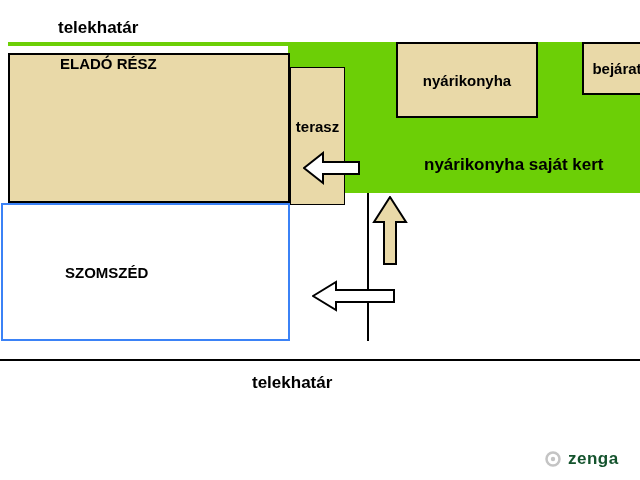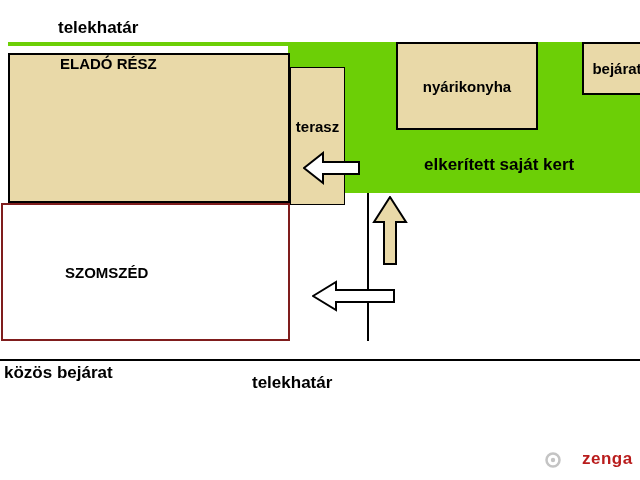--- a/index.html
+++ b/index.html
@@ -33,53 +33,53 @@
     background:#e9d9a8;
     border:2px solid #000;
     box-sizing:border-box;
   }
   .for-sale-box{left:8px;top:53px;width:282px;height:150px;
     display:flex;align-items:flex-start;}
   .for-sale-box .txt{padding-left:50px;font-size:15px;font-weight:bold;}
   .terrace-box{left:290px;top:67px;width:55px;height:138px;border-width:1px;
     text-align:center;}
   .terrace-box .txt{display:inline-block;margin-top:50px;font-size:15px;font-weight:bold;}
-  .kitchen-box{left:396px;top:42px;width:142px;height:88px;
+  .kitchen-box{left:396px;top:42px;width:142px;height:76px;
     display:flex;align-items:center;justify-content:center;}
   .kitchen-box .txt{font-size:15px;font-weight:bold;}
   .storage-box{left:582px;top:42px;width:70px;height:53px;
     display:flex;align-items:center;justify-content:center;}
   .storage-box .txt{font-size:15px;font-weight:bold;}
   
   .neighbor-box{
     position:absolute;
     left:1px;top:203px;width:289px;height:138px;
-    background:#ffffff;border:2px solid #7f1d1d;box-sizing:border-box;
+    background:#ffffff;border:2px solid #3b82f6;box-sizing:border-box;
     display:flex;align-items:center;
   }
   .neighbor-box .txt{padding-left:62px;font-size:15px;font-weight:bold;}
   
   .corridor-line{left:367px;top:193px;width:2px;height:148px;background:#000;}
   .bottom-line{left:0px;top:359px;width:640px;height:2px;background:#000;}
   
   .top-boundary-label{left:58px;top:18px;}
   .garden-label{left:424px;top:155px;}
   .common-entrance-label{left:4px;top:363px;}
   .bottom-boundary-label{left:252px;top:373px;}
   
   .arrow{position:absolute;}
   .arrow-left-1{left:303px;top:151px;}
   .arrow-up-1{left:372px;top:196px;}
   .arrow-left-2{left:312px;top:280px;}
   
   .watermark{
     position:absolute;
     left:544px;top:449px;
-    display:flex;align-items:flex-end;gap:20px;
-    color:#b91c1c;
+    display:flex;align-items:center;gap:6px;
+    color:#14532d;
     font-size:17px;font-weight:600;letter-spacing:0.5px;
   }
 </style>
 </head>
 <body>
 
 <div id="canvas">
 
   <div class="abs garden-strip"></div>
   <div class="abs garden-block"></div>
@@ -108,22 +108,21 @@
     <polygon points="1,17 20,2 20,11 56,11 56,23 20,23 20,32" fill="#ffffff" stroke="#000000" stroke-width="2"></polygon>
   </svg>
   <svg class="arrow arrow-up-1" width="36" height="70" viewBox="0 0 36 70">
     <polygon points="18,1 34,26 24,26 24,68 12,68 12,26 2,26" fill="#e9d9a8" stroke="#000000" stroke-width="2"></polygon>
   </svg>
   <svg class="arrow arrow-left-2" width="84" height="32" viewBox="0 0 84 32">
     <polygon points="1,16 24,2 24,10 82,10 82,22 24,22 24,30" fill="#ffffff" stroke="#000000" stroke-width="2"></polygon>
   </svg>
 
   <div class="lbl top-boundary-label">telekhatár</div>
-  <div class="lbl garden-label">elkerített saját kert</div>
-  <div class="lbl common-entrance-label">közös bejárat</div>
+  <div class="lbl garden-label">nyárikonyha saját kert</div>
   <div class="lbl bottom-boundary-label">telekhatár</div>
 
   <div class="watermark">
     <svg width="18" height="18" viewBox="0 0 18 18">
       <circle cx="9" cy="9" r="6.5" fill="none" stroke="#c4c4c4" stroke-width="2.5"></circle>
       <circle cx="9" cy="9" r="2.2" fill="#c4c4c4"></circle>
     </svg>
     <span>zenga</span>
   </div>
 

